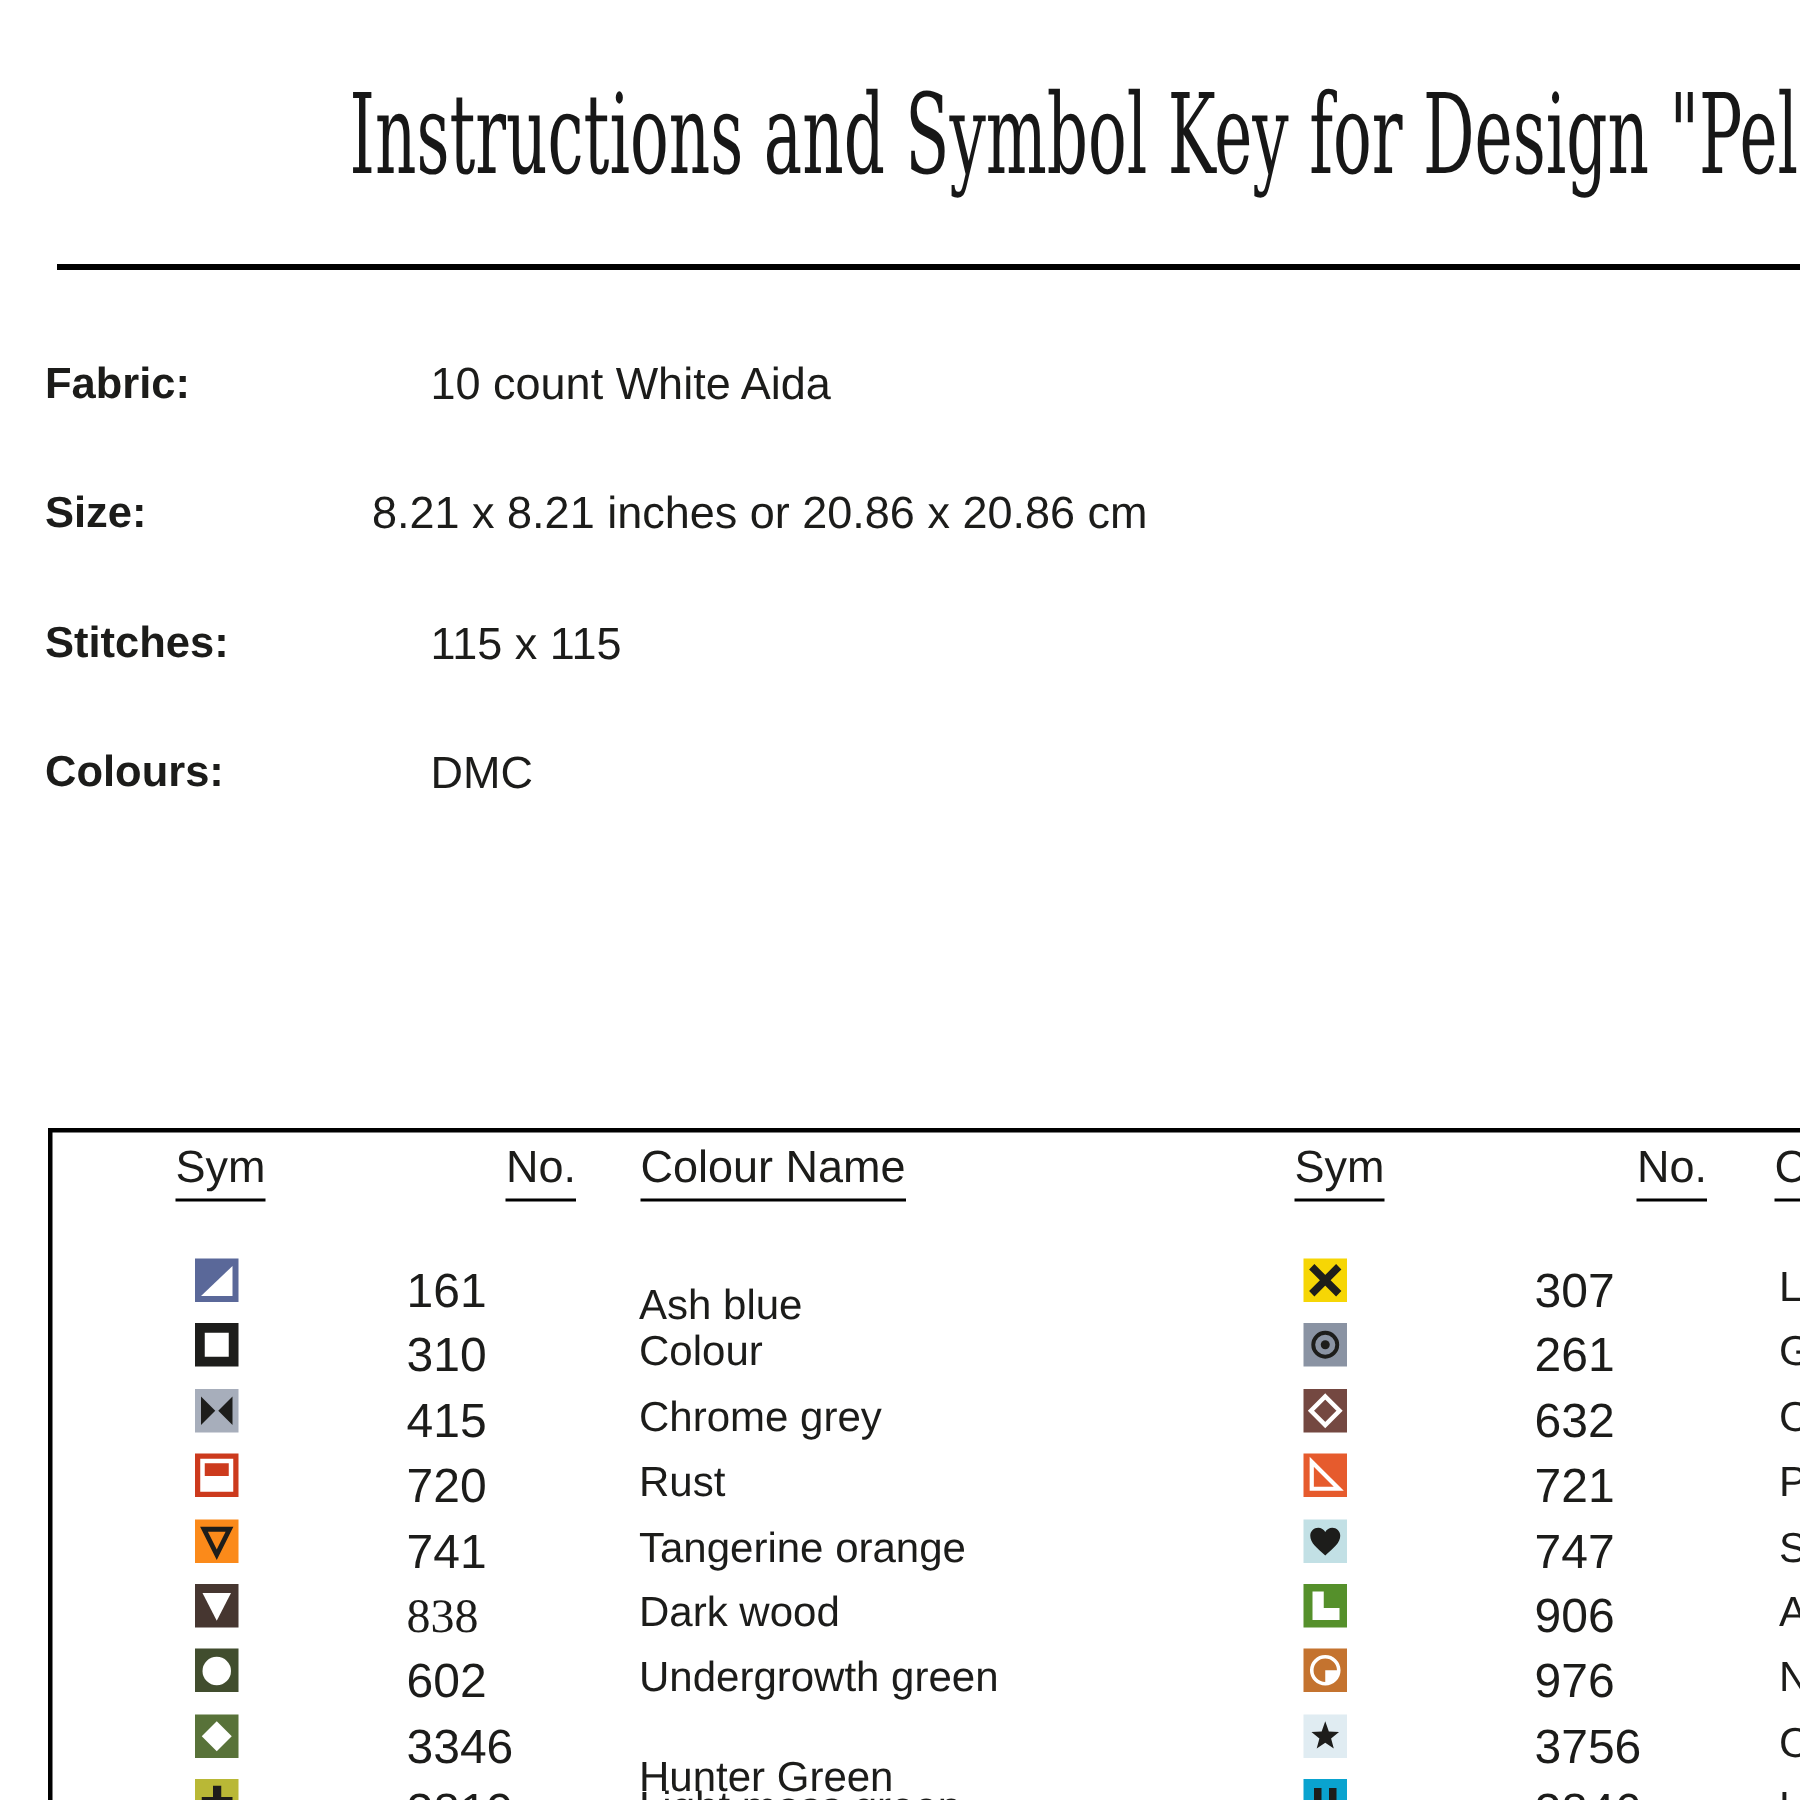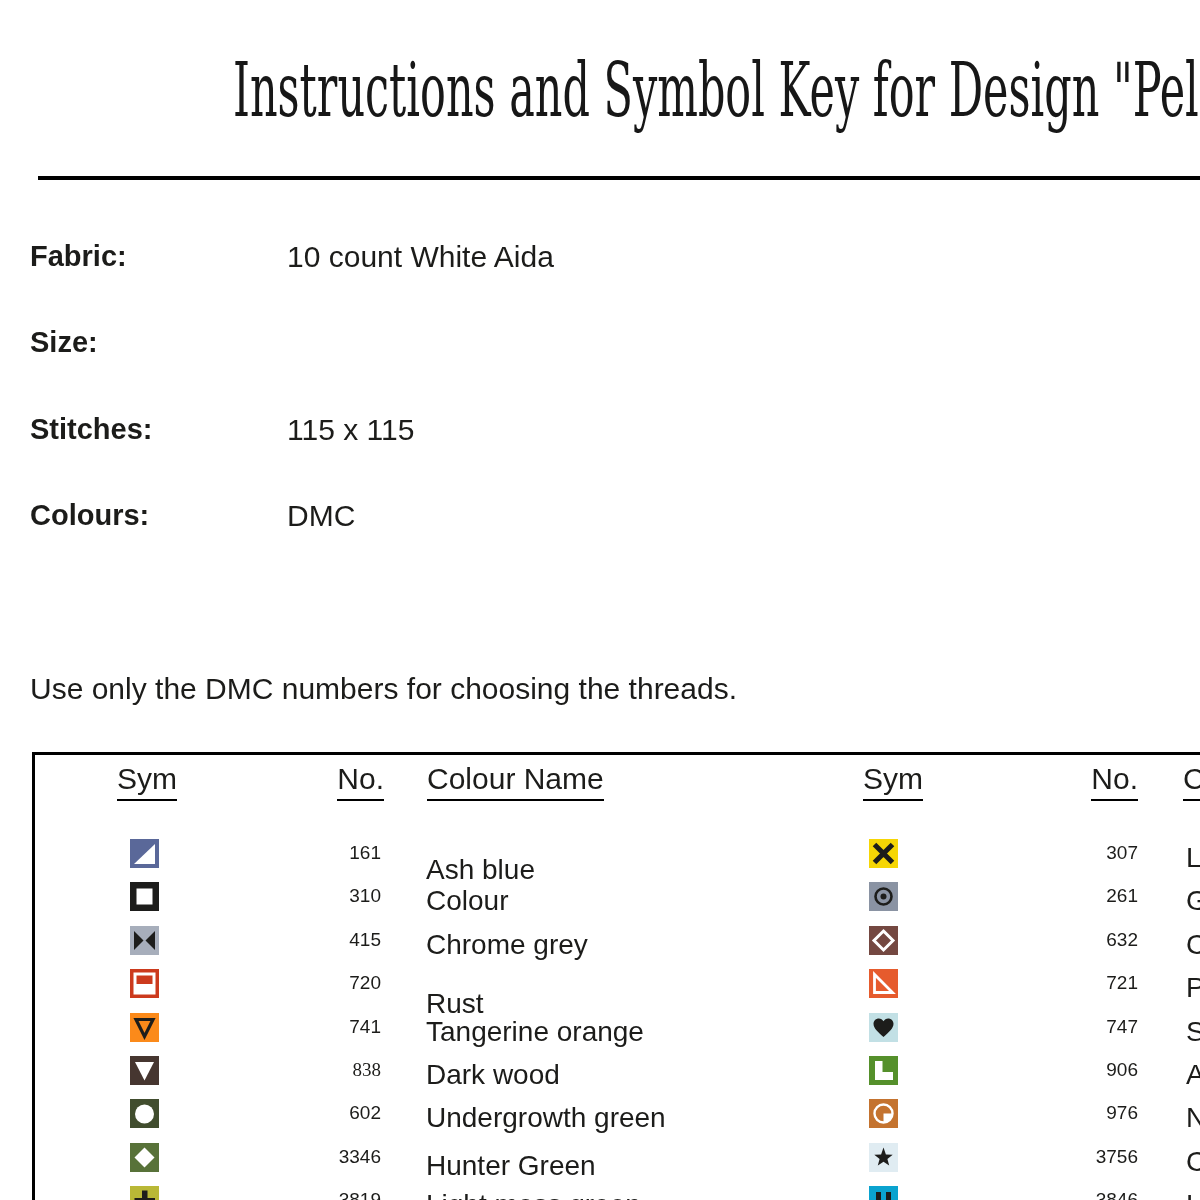--- a/index.html
+++ b/index.html
@@ -59,44 +59,44 @@
   }
   .kh-right{text-align:right;}
   .kh-sym1{left:82px;}
   .kh-no1{left:239px;width:110px;}
   .kh-name1{left:392px;}
   .kh-sym2{left:828px;}
   .kh-no2{left:993px;width:110px;}
   .kh-name2{left:1148px;}
   .row-sym{position:absolute;width:29px;height:29px;}
   .row-sym svg{display:block;width:29px;height:29px;}
-  .row-no{position:absolute;font-size:19px;text-align:right;white-space:nowrap;}
+  .row-no{position:absolute;font-size:32px;text-align:left;white-space:nowrap;}
   .row-name{position:absolute;font-size:28px;white-space:nowrap;}
 </style>
 </head>
 <body>
 
 <div class="page">
 
   <div class="doc-title">Instructions and Symbol Key for Design "Peles</div>
   <div class="title-rule"></div>
 
   <div class="spec-label top-fabric">Fabric:</div>
   <div class="spec-value top-fabric v-fabric">10 count White Aida</div>
 
   <div class="spec-label top-size">Size:</div>
+  <div class="spec-value top-size v-size">8.21 x 8.21 inches or 20.86 x 20.86 cm</div>
 
   <div class="spec-label top-stitches">Stitches:</div>
   <div class="spec-value top-stitches v-stitches">115 x 115</div>
 
   <div class="spec-label top-colours">Colours:</div>
   <div class="spec-value top-colours v-colours">DMC</div>
 
 
-  <div class="note-line note-dmc">Use only the DMC numbers for choosing the threads.</div>
 
   <div class="key-table">
     <div class="kh kh-sym1"><span class="u">Sym</span></div>
     <div class="kh kh-no1 kh-right"><span class="u">No.</span></div>
     <div class="kh kh-name1"><span class="u">Colour Name</span></div>
     <div class="kh kh-sym2"><span class="u">Sym</span></div>
     <div class="kh kh-no2 kh-right"><span class="u">No.</span></div>
     <div class="kh kh-name2"><span class="u">Colour Name</span></div>
     <div id="rows-host">
         <div class="row-sym" style="left: 95px; top: 84px; background: rgb(90, 104, 153);">
@@ -121,21 +121,21 @@
         </div>
         <div class="row-no" style="left: 236px; top: 174px; width: 110px;">415</div>
         <div class="row-name" style="left: 391px; top: 174px;">Chrome grey</div>
         <div class="row-sym" style="left: 95px; top: 214px; background: rgb(204, 58, 29);">
           <svg viewBox="0 0 29 29" xmlns="http://www.w3.org/2000/svg">
             <rect x="5" y="5" width="19" height="19" fill="none" stroke="#ffffff" stroke-width="3"></rect>
             <rect x="5" y="15" width="19" height="9" fill="#ffffff"></rect>
           </svg>
         </div>
         <div class="row-no" style="left: 236px; top: 217px; width: 110px;">720</div>
-        <div class="row-name" style="left: 391px; top: 217px; margin-top: 16px;">Rust</div>
+        <div class="row-name" style="left: 391px; top: 217px;">Rust</div>
         <div class="row-sym" style="left: 95px; top: 258px; background: rgb(251, 138, 26);">
           <svg viewBox="0 0 29 29" xmlns="http://www.w3.org/2000/svg">
             <polygon points="6,6.5 23,6.5 14.5,23.5" fill="none" stroke="#1d1d1b" stroke-width="3.2" stroke-linejoin="miter"></polygon>
           </svg>
         </div>
         <div class="row-no" style="left: 236px; top: 261px; width: 110px;">741</div>
         <div class="row-name" style="left: 391px; top: 261px;">Tangerine orange</div>
         <div class="row-sym" style="left: 95px; top: 301px; background: rgb(70, 54, 48);">
           <svg viewBox="0 0 29 29" xmlns="http://www.w3.org/2000/svg">
             <polygon points="5,6 24,6 14.5,24.5" fill="#ffffff"></polygon>
@@ -149,21 +149,21 @@
           </svg>
         </div>
         <div class="row-no" style="left: 236px; top: 347px; width: 110px;">602</div>
         <div class="row-name" style="left: 391px; top: 347px;">Undergrowth green</div>
         <div class="row-sym" style="left: 95px; top: 388px; background: rgb(88, 114, 57);">
           <svg viewBox="0 0 29 29" xmlns="http://www.w3.org/2000/svg">
             <polygon points="14.5,4.5 24.5,14.5 14.5,24.5 4.5,14.5" fill="#ffffff"></polygon>
           </svg>
         </div>
         <div class="row-no" style="left: 236px; top: 391px; width: 110px;">3346</div>
-        <div class="row-name" style="left: 391px; top: 395px;">Hunter Green</div>
+        <div class="row-name" style="left: 391px; top: 414px;">Hunter Green</div>
         <div class="row-sym" style="left: 95px; top: 431px; background: rgb(185, 184, 54);">
           <svg viewBox="0 0 29 29" xmlns="http://www.w3.org/2000/svg">
             <path d="M12 4.5h5.5V12H25v5.5h-7.5V25H12v-7.5H4.5V12H12z" fill="#1d1d1b"></path>
           </svg>
         </div>
         <div class="row-no" style="left: 236px; top: 434px; width: 110px;">3819</div>
         <div class="row-name" style="left: 391px; top: 434px;">Light moss green</div>
         <div class="row-sym" style="left: 834px; top: 84px; background: rgb(246, 214, 5);">
           <svg viewBox="0 0 29 29" xmlns="http://www.w3.org/2000/svg">
             <path d="M5.5 5.5 L23.5 23.5 M23.5 5.5 L5.5 23.5" stroke="#1d1d1b" stroke-width="5" fill="none"></path>

